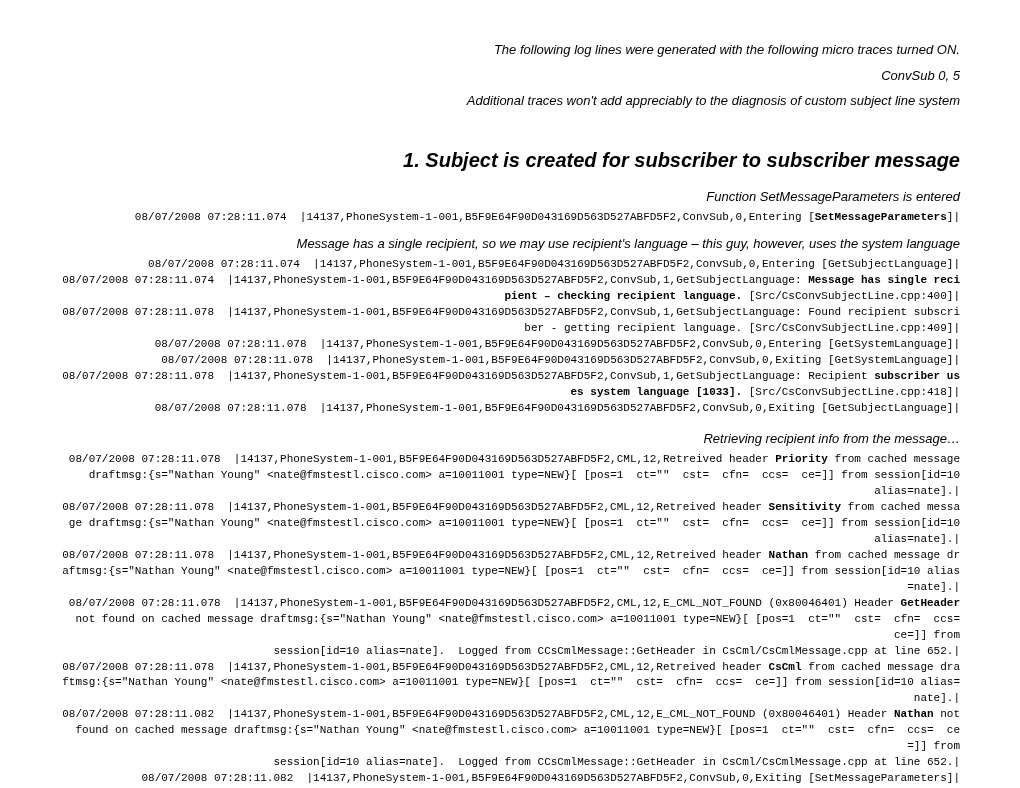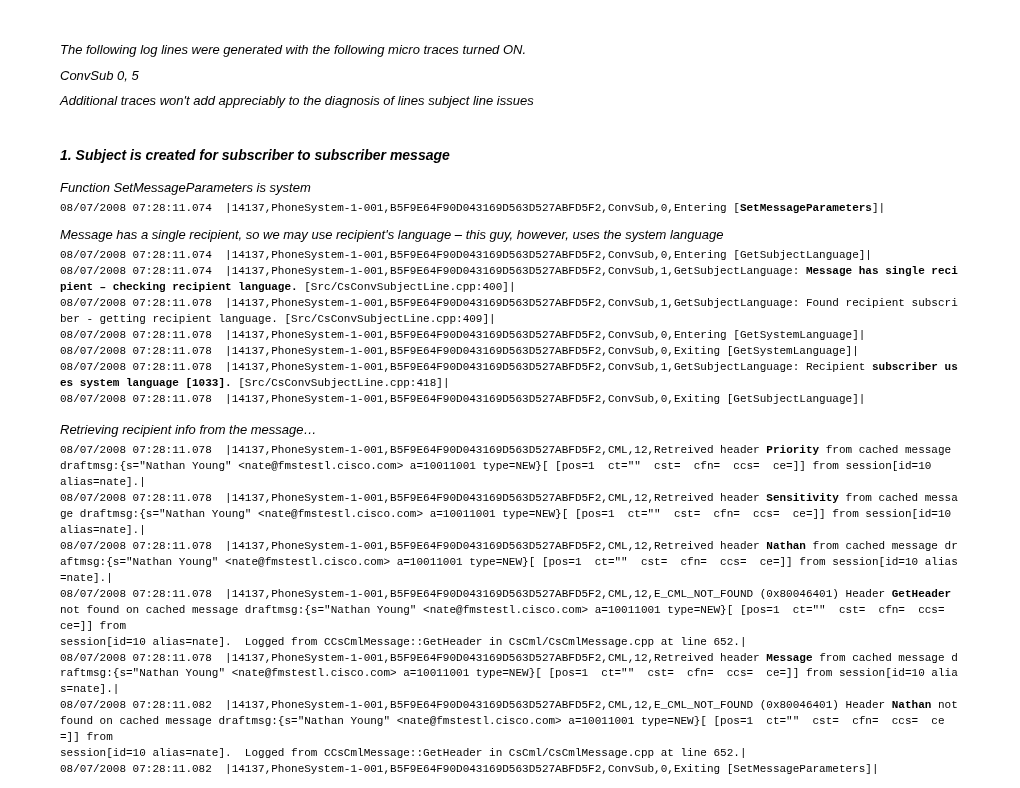--- a/index.html
+++ b/index.html
@@ -1,28 +1,28 @@
 <!DOCTYPE html>
 <html><head>
   <meta charset="utf-8">
   <style>
-    * { box-sizing: border-box; margin: 0; padding: 0; }
+    * { box-sizing: border-box; margin: 0; padding: 0; text-align: right; }
     body {
       background: #fff;
       font-family: Arial, sans-serif;
       font-size: 13px;
       color: #000;
       padding: 40px 60px;
       line-height: 1.5;
     }
     .italic { font-style: italic; }
     .section-heading {
       font-weight: bold;
       font-style: italic;
-      font-size: 14px;
+      font-size: 20px;
       margin-top: 18px;
       margin-bottom: 4px;
     }
     .sub-heading {
       font-style: italic;
       font-size: 13px;
       margin-top: 12px;
       margin-bottom: 4px;
     }
     .log-block {
@@ -40,27 +40,27 @@
       margin-bottom: 6px;
       font-size: 13px;
     }
     .spacer { height: 10px; }
   </style>
 </head>
 <body>
 
 <p class="intro-text">The following log lines were generated with the following micro traces turned ON.</p>
 <p class="intro-text">ConvSub 0, 5</p>
-<p class="intro-text">Additional traces won't add appreciably to the diagnosis of lines subject line issues</p>
+<p class="intro-text">Additional traces won't add appreciably to the diagnosis of custom subject line system</p>
 
 <div class="spacer"></div>
 
 <p class="section-heading">1. Subject is created for subscriber to subscriber message</p>
 
-<p class="sub-heading">Function SetMessageParameters is system</p>
+<p class="sub-heading">Function SetMessageParameters is entered</p>
 
 <div class="log-block">08/07/2008 07:28:11.074  |14137,PhoneSystem-1-001,B5F9E64F90D043169D563D527ABFD5F2,ConvSub,0,Entering [<b>SetMessageParameters</b>]|</div>
 
 <p class="italic">Message has a single recipient, so we may use recipient's language – this guy, however, uses the system language</p>
 
 <div class="log-block">08/07/2008 07:28:11.074  |14137,PhoneSystem-1-001,B5F9E64F90D043169D563D527ABFD5F2,ConvSub,0,Entering [GetSubjectLanguage]|
 08/07/2008 07:28:11.074  |14137,PhoneSystem-1-001,B5F9E64F90D043169D563D527ABFD5F2,ConvSub,1,GetSubjectLanguage: <b>Message has single recipient – checking recipient language.</b> [Src/CsConvSubjectLine.cpp:400]|
 08/07/2008 07:28:11.078  |14137,PhoneSystem-1-001,B5F9E64F90D043169D563D527ABFD5F2,ConvSub,1,GetSubjectLanguage: Found recipient subscriber - getting recipient language. [Src/CsConvSubjectLine.cpp:409]|
 08/07/2008 07:28:11.078  |14137,PhoneSystem-1-001,B5F9E64F90D043169D563D527ABFD5F2,ConvSub,0,Entering [GetSystemLanguage]|
 08/07/2008 07:28:11.078  |14137,PhoneSystem-1-001,B5F9E64F90D043169D563D527ABFD5F2,ConvSub,0,Exiting [GetSystemLanguage]|
@@ -69,16 +69,16 @@
 
 <p class="sub-heading">Retrieving recipient info from the message…</p>
 
 <div class="log-block">08/07/2008 07:28:11.078  |14137,PhoneSystem-1-001,B5F9E64F90D043169D563D527ABFD5F2,CML,12,Retreived header <b>Priority</b> from cached message draftmsg:{s="Nathan Young" &lt;nate@fmstestl.cisco.com&gt; a=10011001 type=NEW}[ [pos=1  ct=""  cst=  cfn=  ccs=  ce=]] from session[id=10
 alias=nate].|
 08/07/2008 07:28:11.078  |14137,PhoneSystem-1-001,B5F9E64F90D043169D563D527ABFD5F2,CML,12,Retreived header <b>Sensitivity</b> from cached message draftmsg:{s="Nathan Young" &lt;nate@fmstestl.cisco.com&gt; a=10011001 type=NEW}[ [pos=1  ct=""  cst=  cfn=  ccs=  ce=]] from session[id=10
 alias=nate].|
 08/07/2008 07:28:11.078  |14137,PhoneSystem-1-001,B5F9E64F90D043169D563D527ABFD5F2,CML,12,Retreived header <b>Nathan</b> from cached message draftmsg:{s="Nathan Young" &lt;nate@fmstestl.cisco.com&gt; a=10011001 type=NEW}[ [pos=1  ct=""  cst=  cfn=  ccs=  ce=]] from session[id=10 alias=nate].|
 08/07/2008 07:28:11.078  |14137,PhoneSystem-1-001,B5F9E64F90D043169D563D527ABFD5F2,CML,12,E_CML_NOT_FOUND (0x80046401) Header <b>GetHeader</b> not found on cached message draftmsg:{s="Nathan Young" &lt;nate@fmstestl.cisco.com&gt; a=10011001 type=NEW}[ [pos=1  ct=""  cst=  cfn=  ccs=  ce=]] from
 session[id=10 alias=nate].  Logged from CCsCmlMessage::GetHeader in CsCml/CsCmlMessage.cpp at line 652.|
-08/07/2008 07:28:11.078  |14137,PhoneSystem-1-001,B5F9E64F90D043169D563D527ABFD5F2,CML,12,Retreived header <b>Message</b> from cached message draftmsg:{s="Nathan Young" &lt;nate@fmstestl.cisco.com&gt; a=10011001 type=NEW}[ [pos=1  ct=""  cst=  cfn=  ccs=  ce=]] from session[id=10 alias=nate].|
+08/07/2008 07:28:11.078  |14137,PhoneSystem-1-001,B5F9E64F90D043169D563D527ABFD5F2,CML,12,Retreived header <b>CsCml</b> from cached message draftmsg:{s="Nathan Young" &lt;nate@fmstestl.cisco.com&gt; a=10011001 type=NEW}[ [pos=1  ct=""  cst=  cfn=  ccs=  ce=]] from session[id=10 alias=nate].|
 08/07/2008 07:28:11.082  |14137,PhoneSystem-1-001,B5F9E64F90D043169D563D527ABFD5F2,CML,12,E_CML_NOT_FOUND (0x80046401) Header <b>Nathan</b> not found on cached message draftmsg:{s="Nathan Young" &lt;nate@fmstestl.cisco.com&gt; a=10011001 type=NEW}[ [pos=1  ct=""  cst=  cfn=  ccs=  ce=]] from
 session[id=10 alias=nate].  Logged from CCsCmlMessage::GetHeader in CsCml/CsCmlMessage.cpp at line 652.|
 08/07/2008 07:28:11.082  |14137,PhoneSystem-1-001,B5F9E64F90D043169D563D527ABFD5F2,ConvSub,0,Exiting [SetMessageParameters]|</div>
 
 </body></html>

